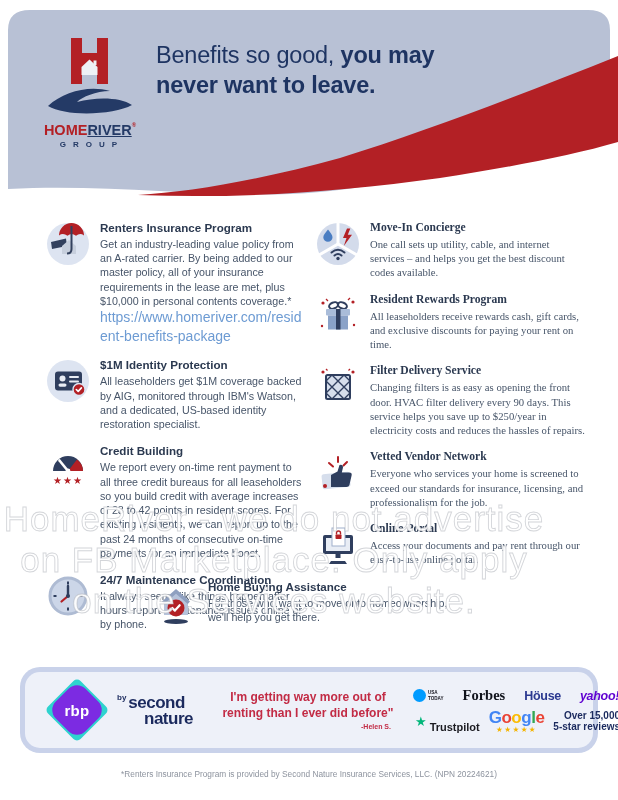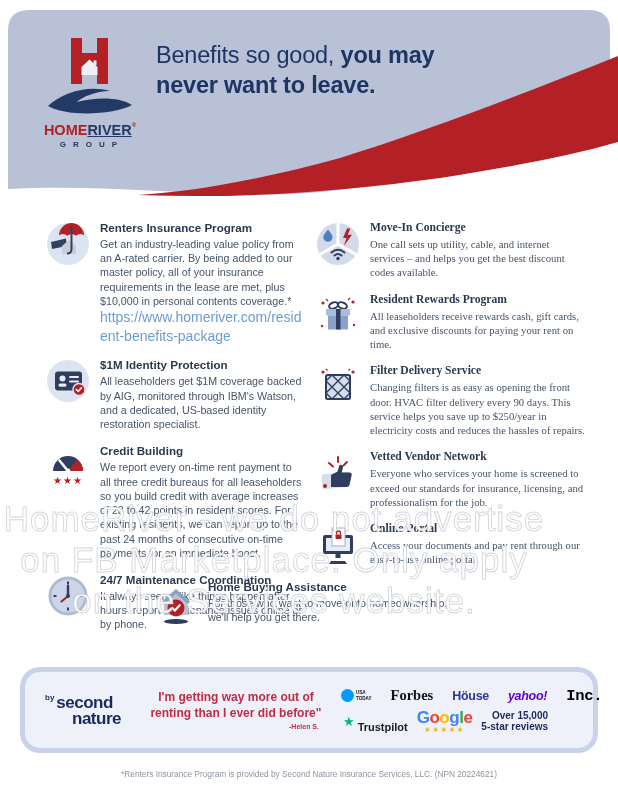--- a/index.html
+++ b/index.html
@@ -295,20 +295,25 @@
 
   <div class="watermark">
     <div>HomeRiver - we do not advertise</div>
     <div>on FB Marketplace. Only apply</div>
     <div>on the Services website.</div>
   </div>
 
   <div class="banner">
     <div class="banner-inner">
 
+      <div class="rbp-wrap">
+        <div class="rbp-teal"></div>
+        <div class="rbp-purple"></div>
+        <div class="rbp-label">rbp</div>
+      </div>
 
       <div class="sn">
         <span class="sn-by">by</span><span class="sn-word">second</span><br>
         <span class="sn-word sn-line2">nature</span>
       </div>
 
       <div class="quote">
         <div class="quote-line">I'm getting way more out of</div>
         <div class="quote-line">renting than I ever did before"</div>
         <span class="quote-attr">-Helen S.</span>

